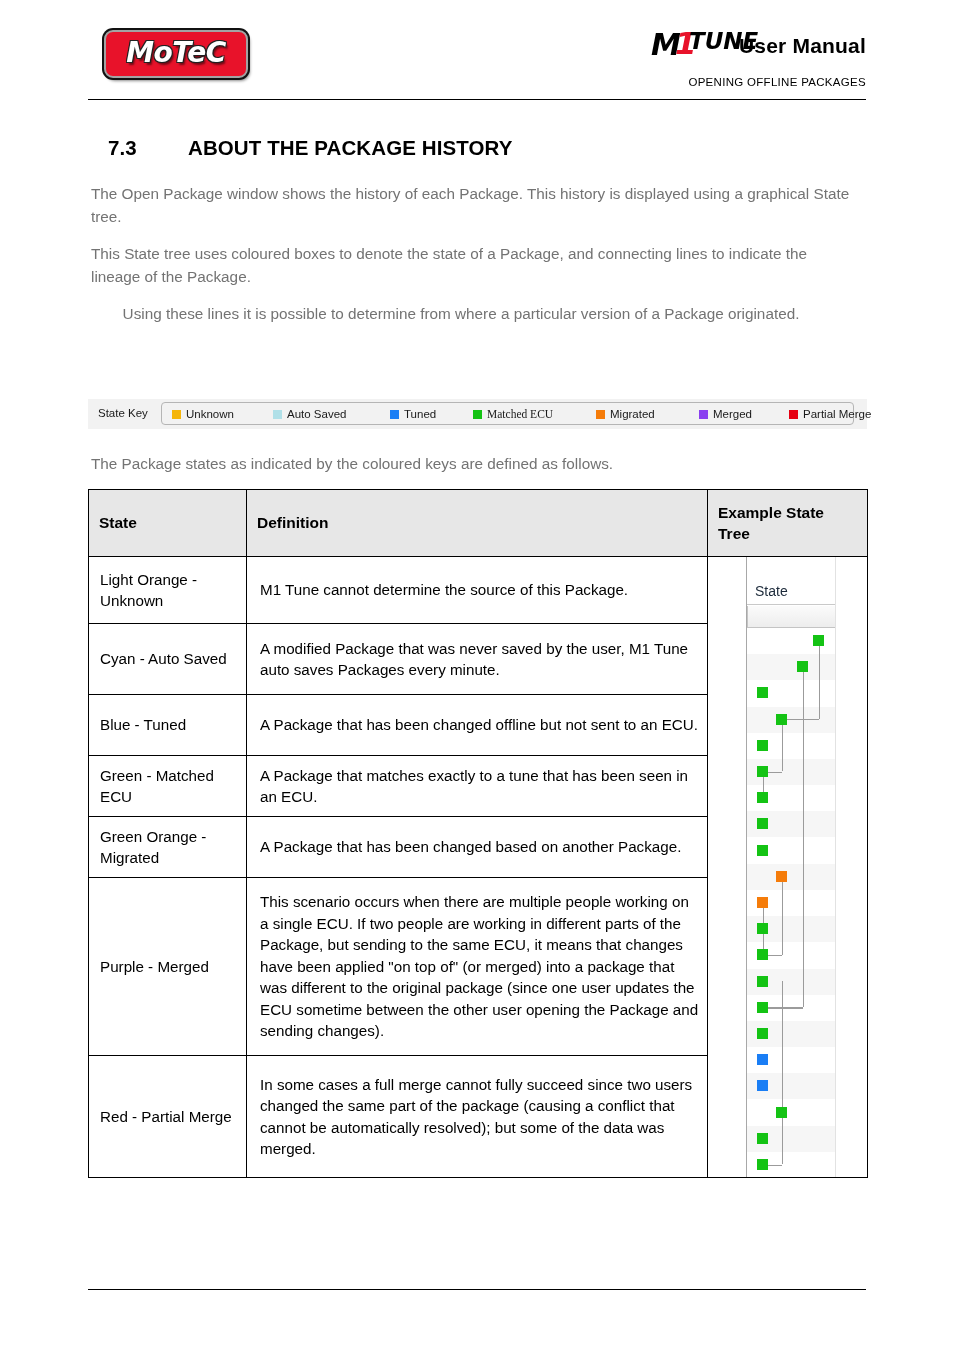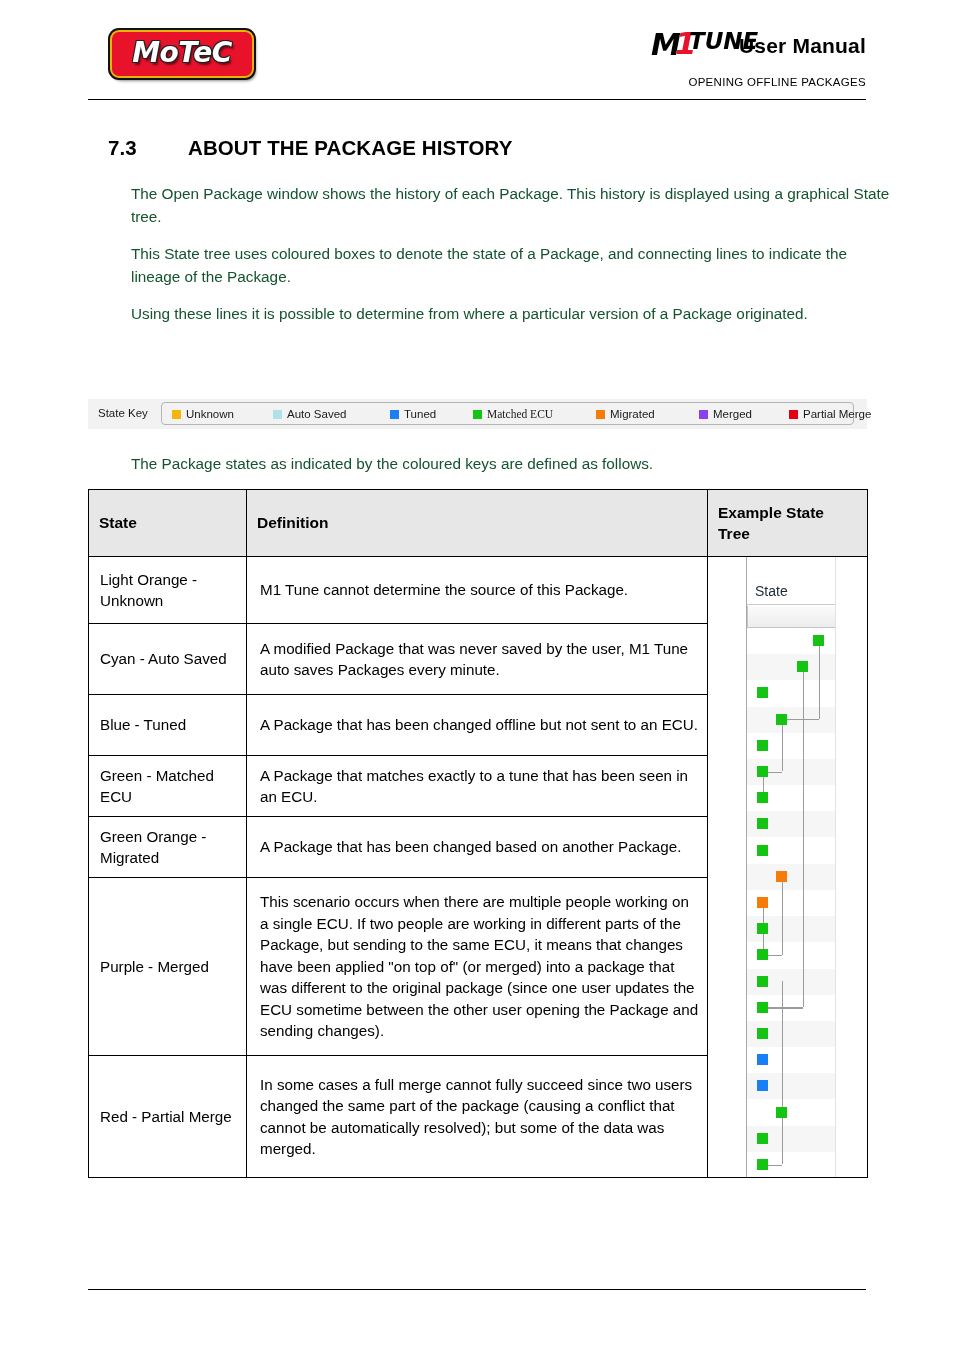--- a/index.html
+++ b/index.html
@@ -26,26 +26,26 @@
   
   .header {
     position: absolute;
     left: 88px;
     top: 24px;
     width: 778px;
     height: 72px;
   }
   .motec-logo {
     position: absolute;
-    left: 22px;
+    left: 16px;
     top: 6px;
     width: 140px;
     height: 44px;
     background: #e8122a;
-    border: 2px solid #eab308;
+    border: 2px solid #a3a3a3;
     border-radius: 9px;
     box-shadow: 0 0 0 2px #111111, 2px 3px 3px rgba(0,0,0,0.45);
     overflow: hidden;
   }
   .motec-logo-text {
     position: absolute;
     left: 0; top: 0;
     width: 140px;
     height: 44px;
     line-height: 42px;
@@ -146,26 +146,25 @@
     width: 80px;
     margin-left: 20px;
   }
 
   .para {
     position: absolute;
     left: 91px;
     width: 780px;
     font-size: 15.3px;
     line-height: 23px;
-    color: #14532d;
-    margin-left: 40px;
+    color: #737373;
   }
   .para.p1 { top: 182px; width: 782px; }
   .para.p2 { top: 242px; width: 760px; }
-  .para.p3 { top: 302px; width: 740px; }
+  .para.p3 { top: 302px; width: 740px; text-align: center; }
   .para.p4 { top: 361px; width: 760px; }
   .para.p5 { top: 452px; width: 760px; }
 
   
   .state-key-bar {
     position: absolute;
     left: 88px;
     top: 399px;
     width: 779px;
     height: 30px;

